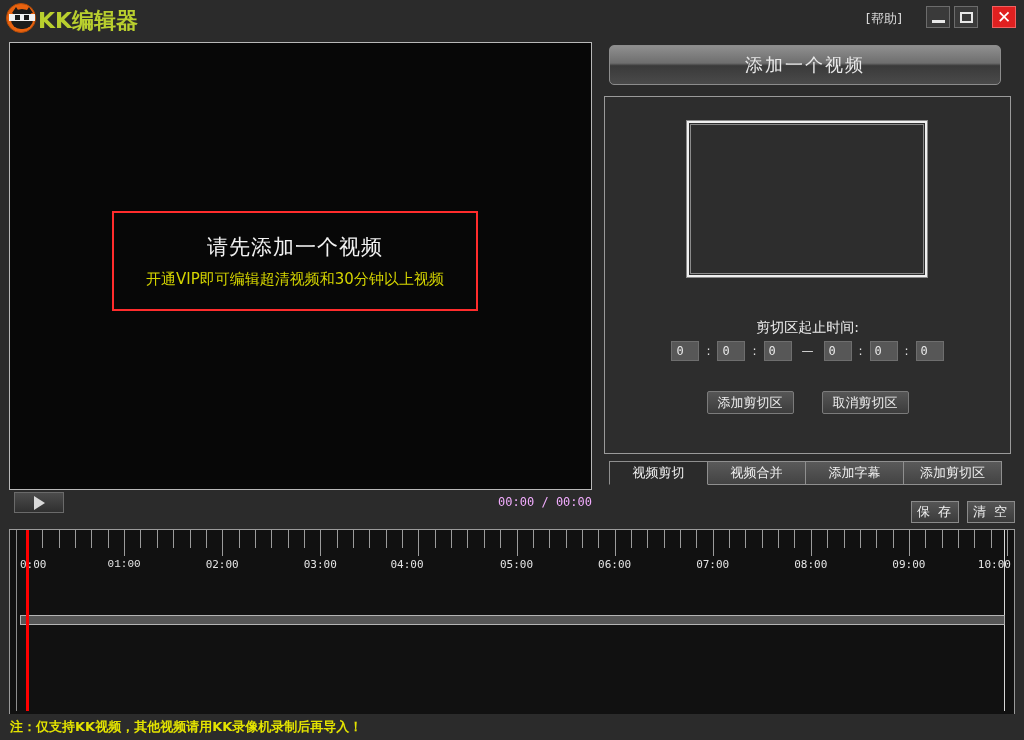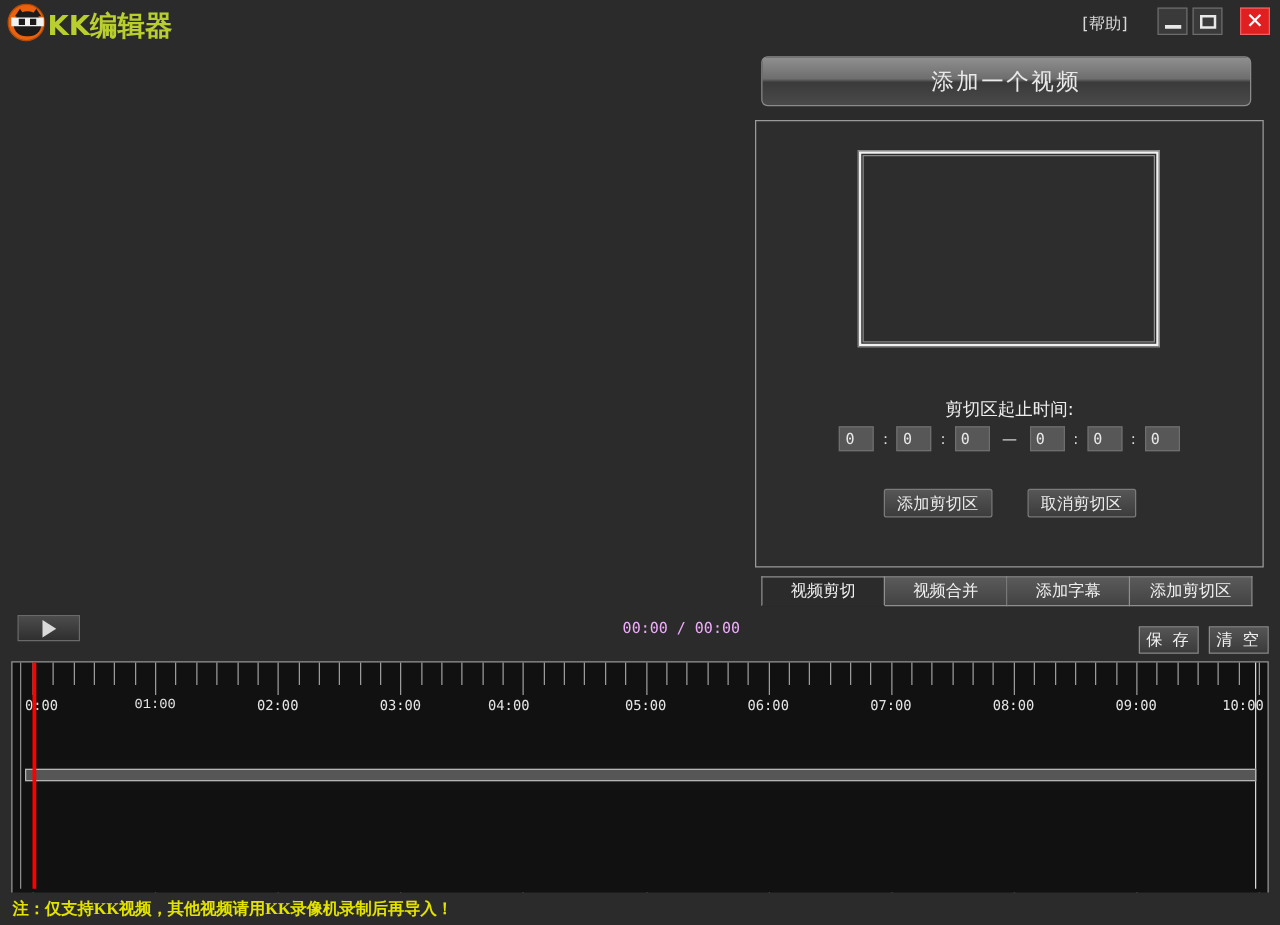--- a/index.html
+++ b/index.html
@@ -203,21 +203,21 @@
   }
   #tl-left-edge { position:absolute; left:6px; top:0; width:1px; height:181px; background:#8e8e8e; }
   #tl-right-edge { position:absolute; right:9px; top:0; width:1px; height:181px; background:#d8d8d8; }
 
   
   #statusbar {
     position:absolute; left:0; bottom:0; width:1024px; height:26px;
     background:#2b2b2b; display:flex; align-items:center;
   }
   #status-text {
-    margin-left:10px; font-size:13px; color:#e3e300; font-weight:bold;font-family:Liberation Serif, serif;
+    margin-left:10px; font-size:13px; color:#e3e300; font-weight:bold;
   }
 </style>
 </head>
 <body>
 
 <div id="app">
 
   <div id="titlebar">
     <div id="logo-mark">
       <div class="ear-l"></div>
@@ -234,20 +234,26 @@
       <span class="glyph"></span>
     </div>
     <div class="winbtn" id="btn-max">
       <span class="glyph"></span>
     </div>
     <div class="winbtn" id="btn-close">
       <span class="glyph">✕</span>
     </div>
   </div>
 
+  <div id="video-panel">
+    <div id="notice-box">
+      <div id="notice-title">请先添加一个视频</div>
+      <div id="notice-sub">开通VIP即可编辑超清视频和30分钟以上视频</div>
+    </div>
+  </div>
 
   <div id="player-bar">
     <div id="play-button">
       <span class="tri"></span>
     </div>
     <div id="time-readout">00:00 / 00:00</div>
   </div>
 
   <div id="add-video-button">添加一个视频</div>
 

